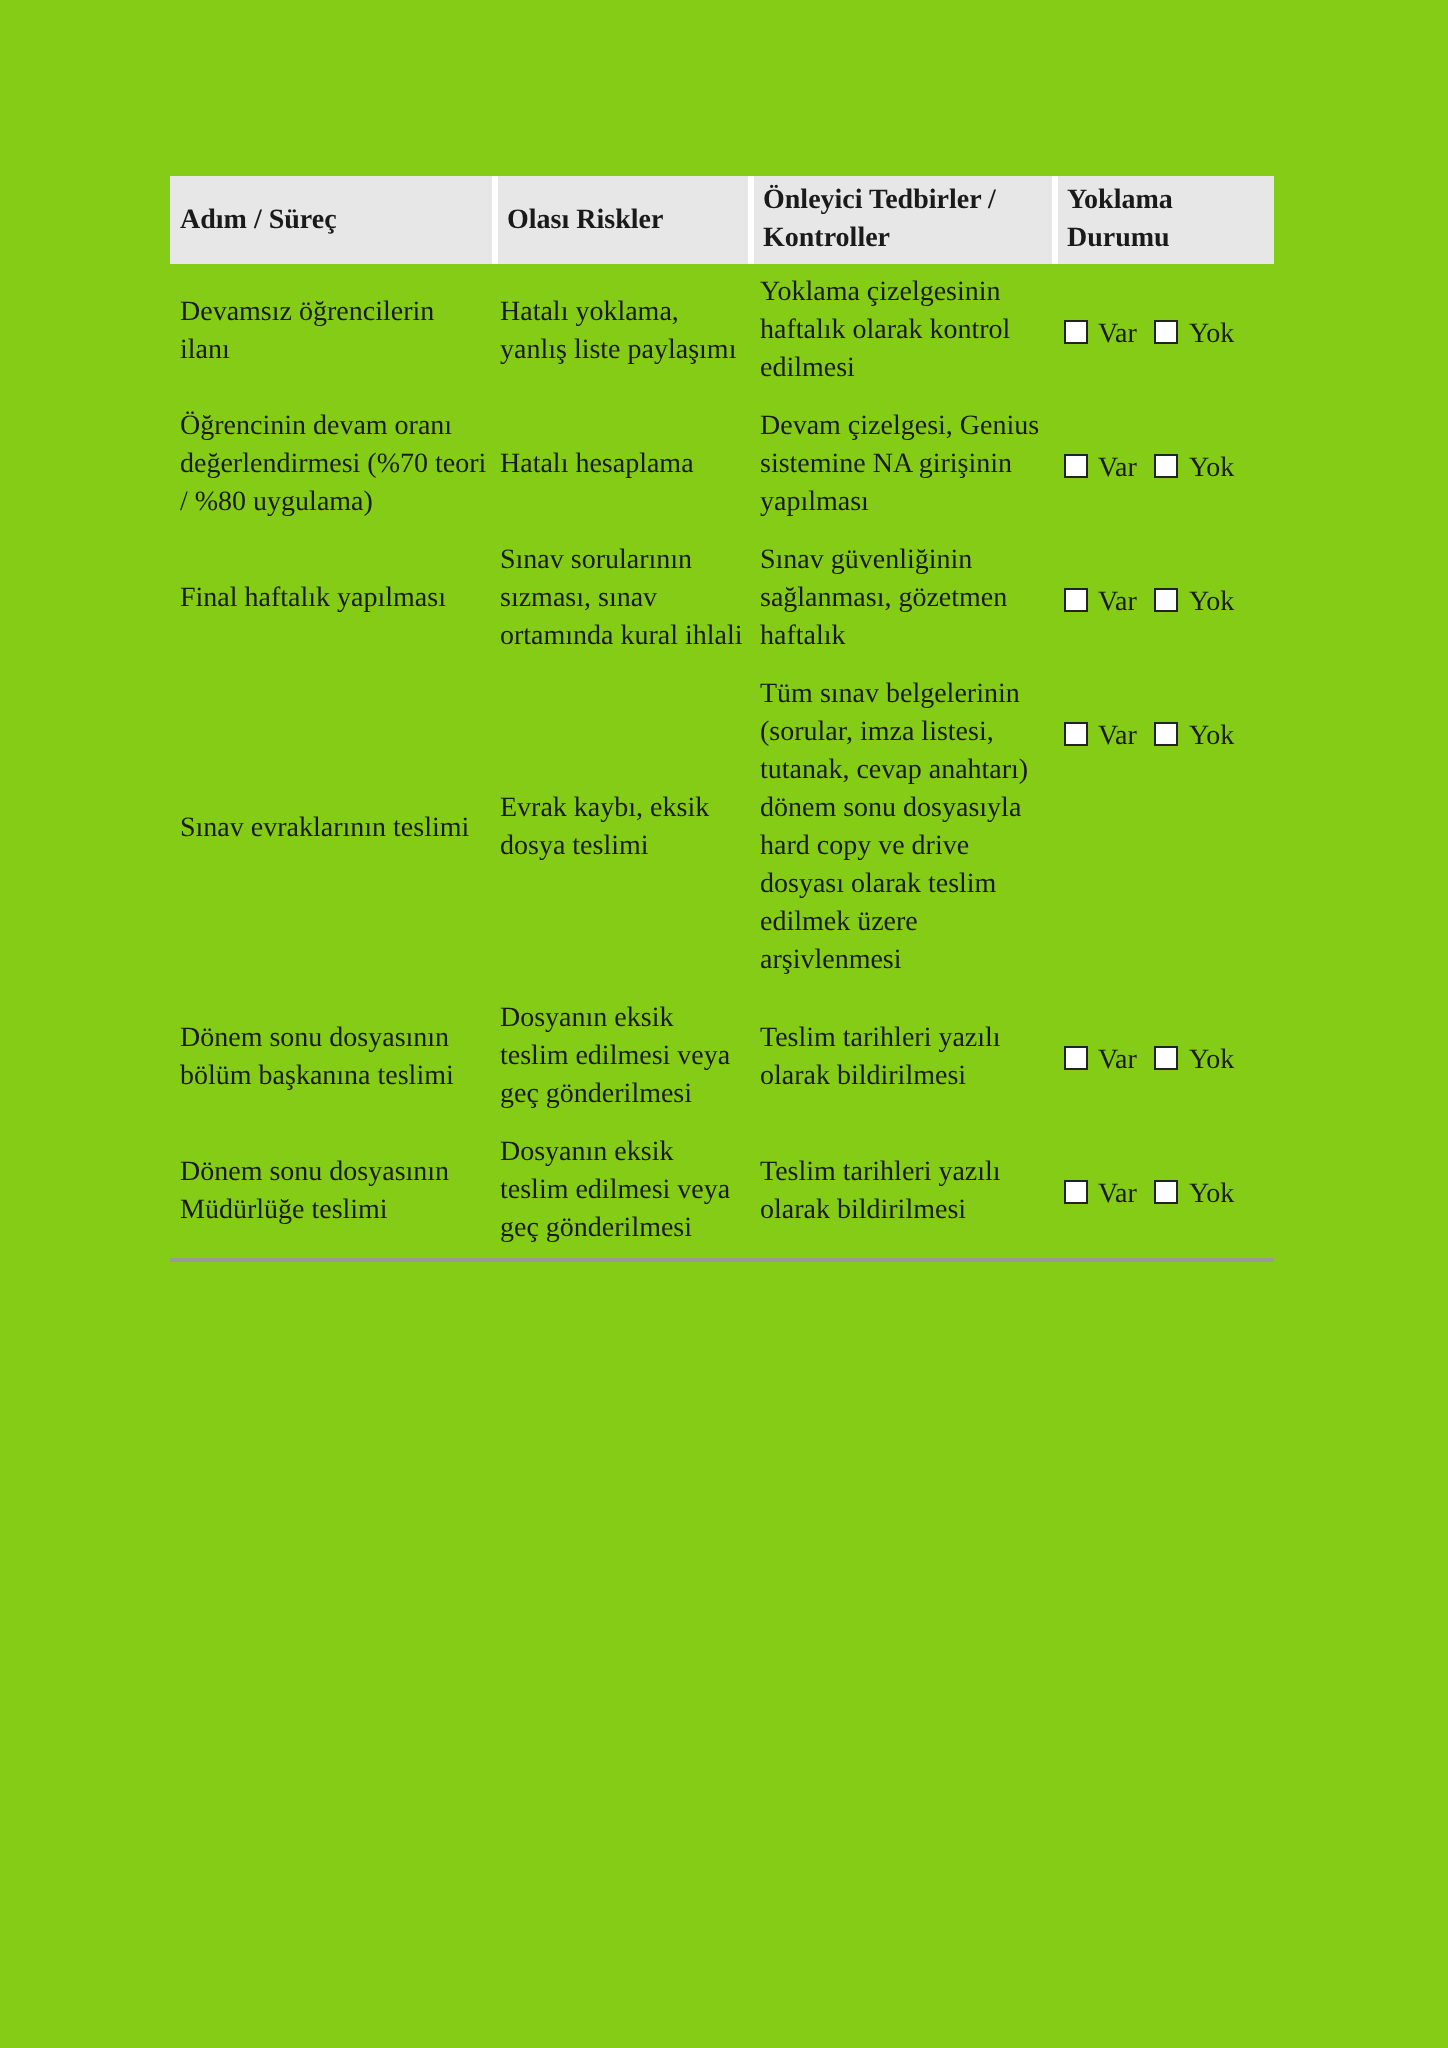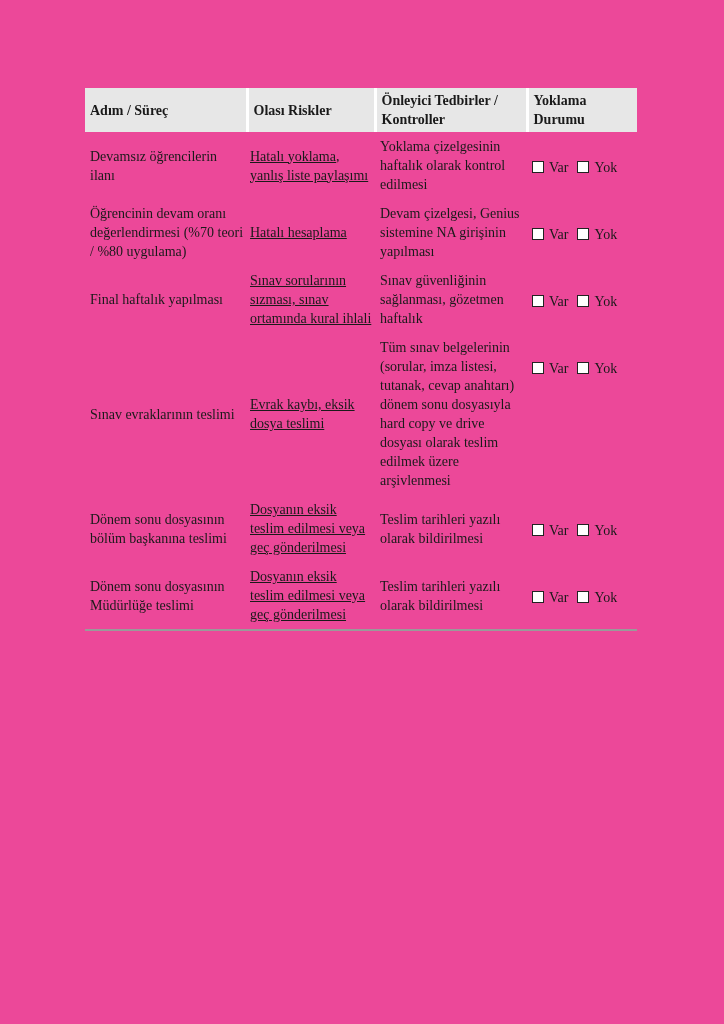--- a/index.html
+++ b/index.html
@@ -8,21 +8,21 @@
     background: #ffffff;
     width: 724px;
     height: 1024px;
     overflow: hidden;
     font-family: "Liberation Serif", "DejaVu Serif", serif;
   }
   .page {
     position: relative;
     width: 724px;
     height: 1024px;
-    background: #ec4899;
+    background: #84cc16;
   }
   .doc-table-wrap {
     position: absolute;
     left: 85px;
     top: 88px;
     width: 552px;
   }
   table.risk-table {
     width: 552px;
     table-layout: fixed;
@@ -50,21 +50,21 @@
   td {
     vertical-align: middle;
     padding: 5px 2px 5px 5px;
     white-space: pre;
   }
   td.ctrl {
     vertical-align: top;
     padding-top: 26px;
     white-space: nowrap;
   }
-  td.risk { padding-left: 3px; text-decoration: underline; }
+  td.risk { padding-left: 3px; }
   .cb {
     display: inline-block;
     width: 10px;
     height: 10px;
     border: 1px solid #222222;
     background: #ffffff;
     margin-right: 5px;
     vertical-align: -1px;
   }
   .cb.second { margin-left: 9px; }

